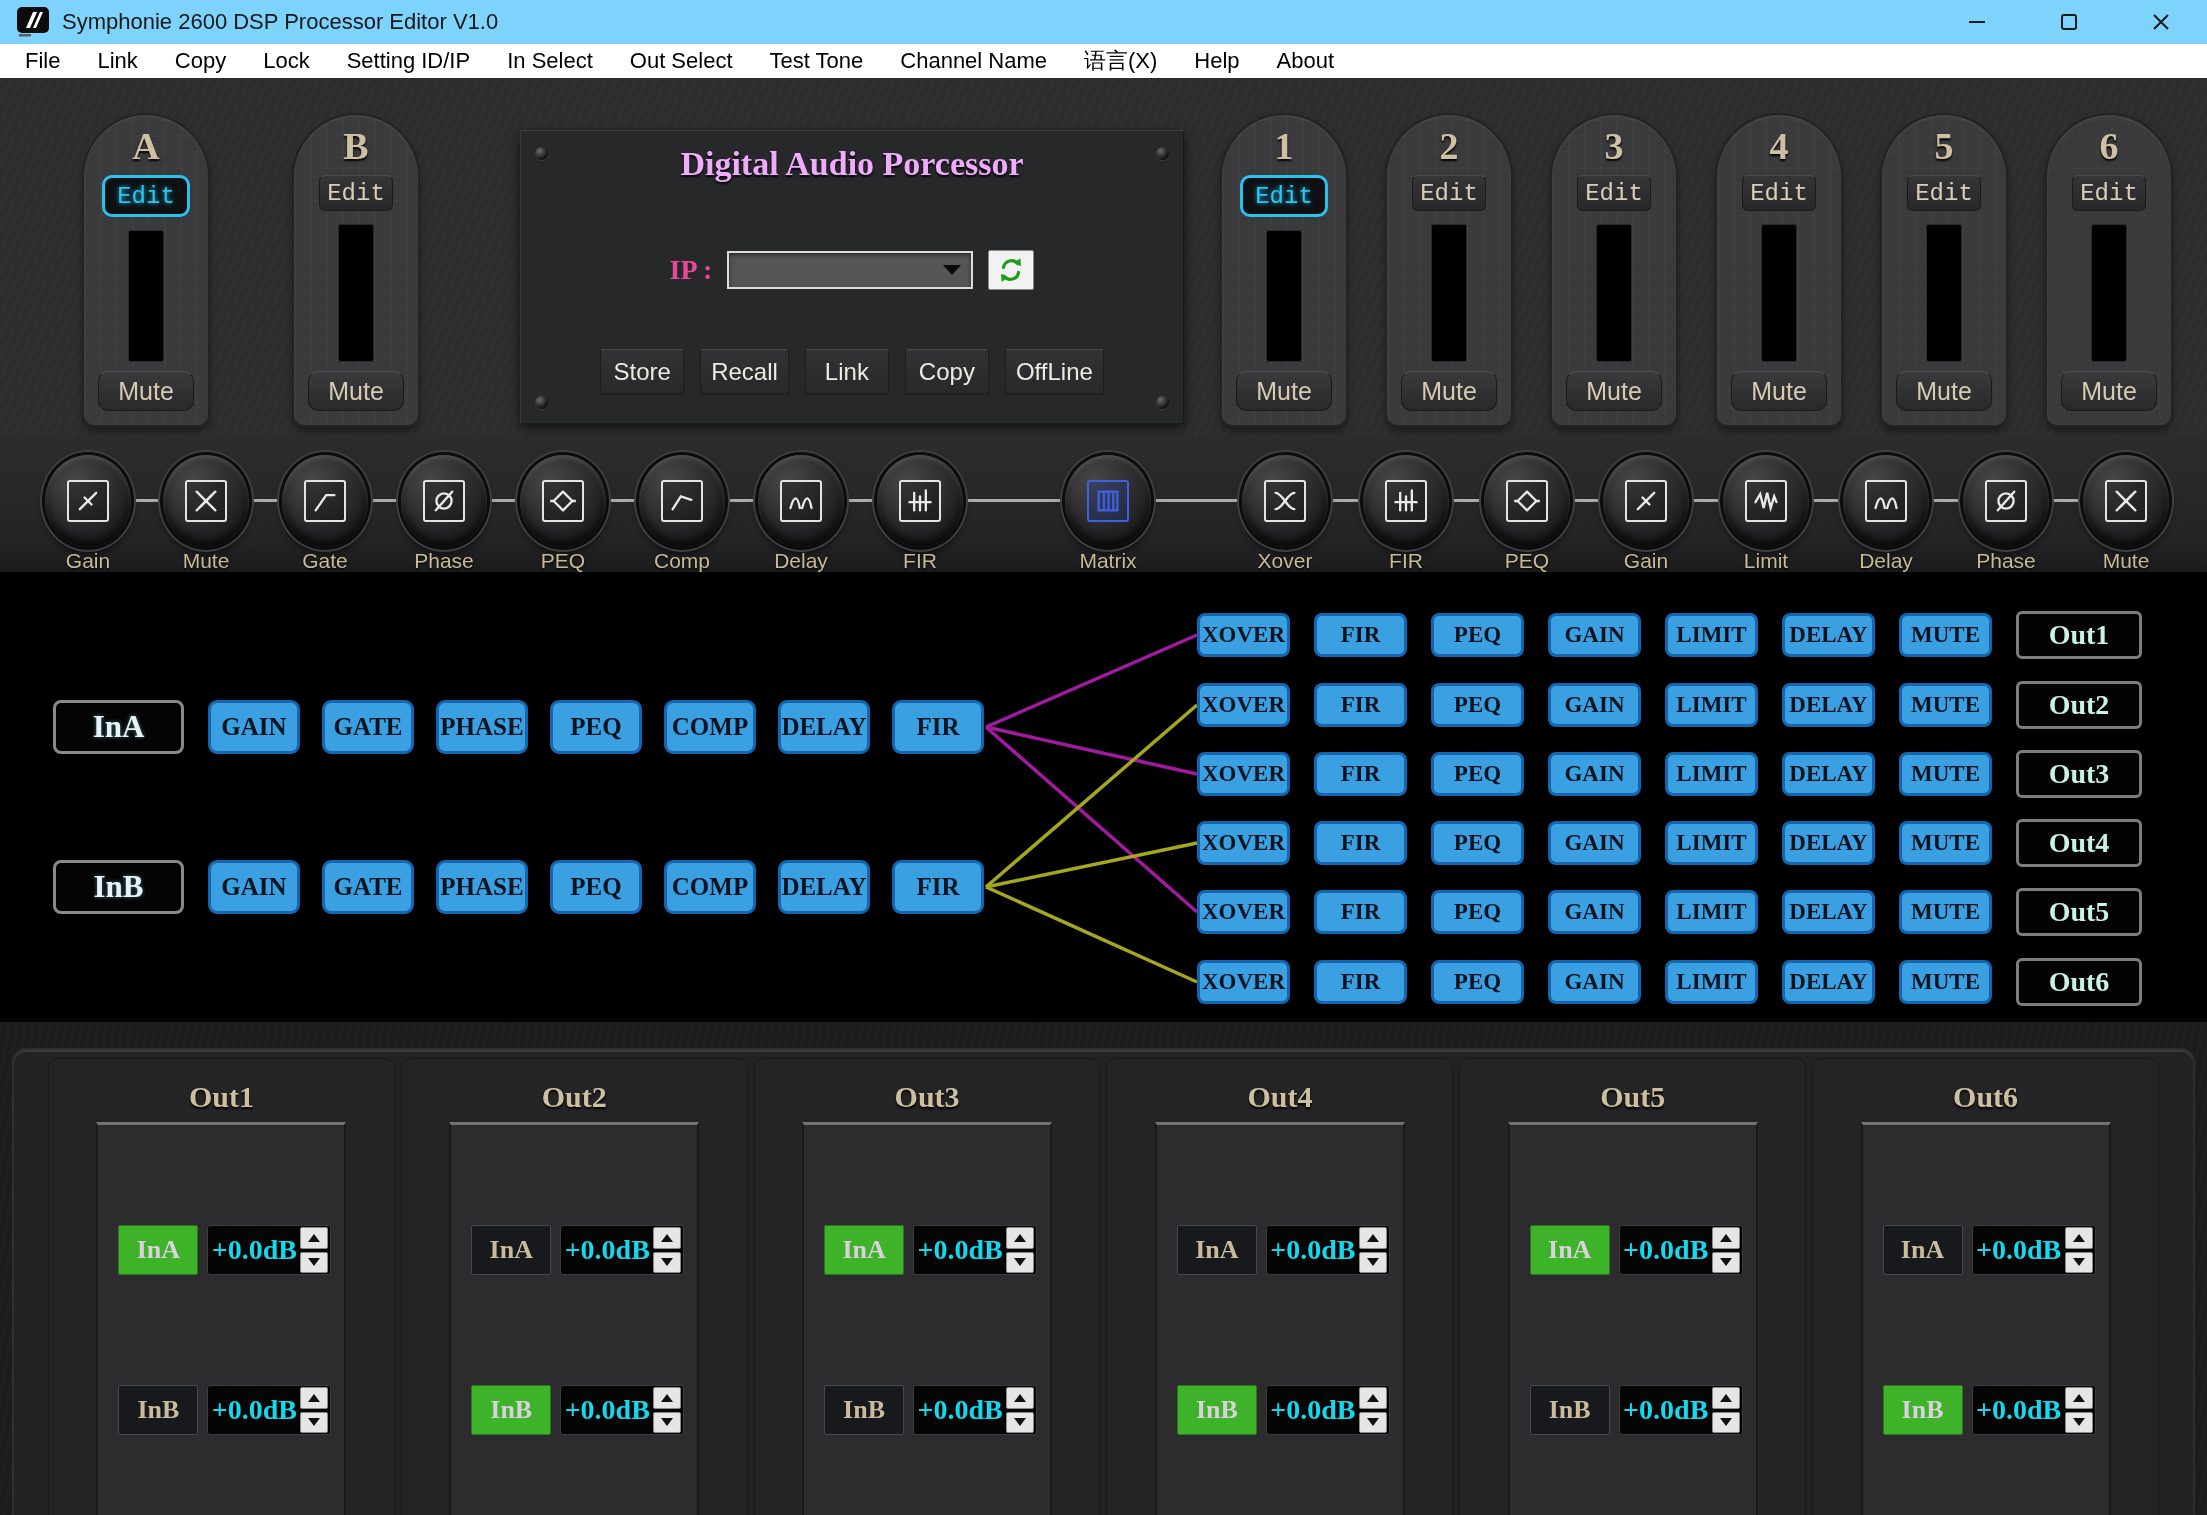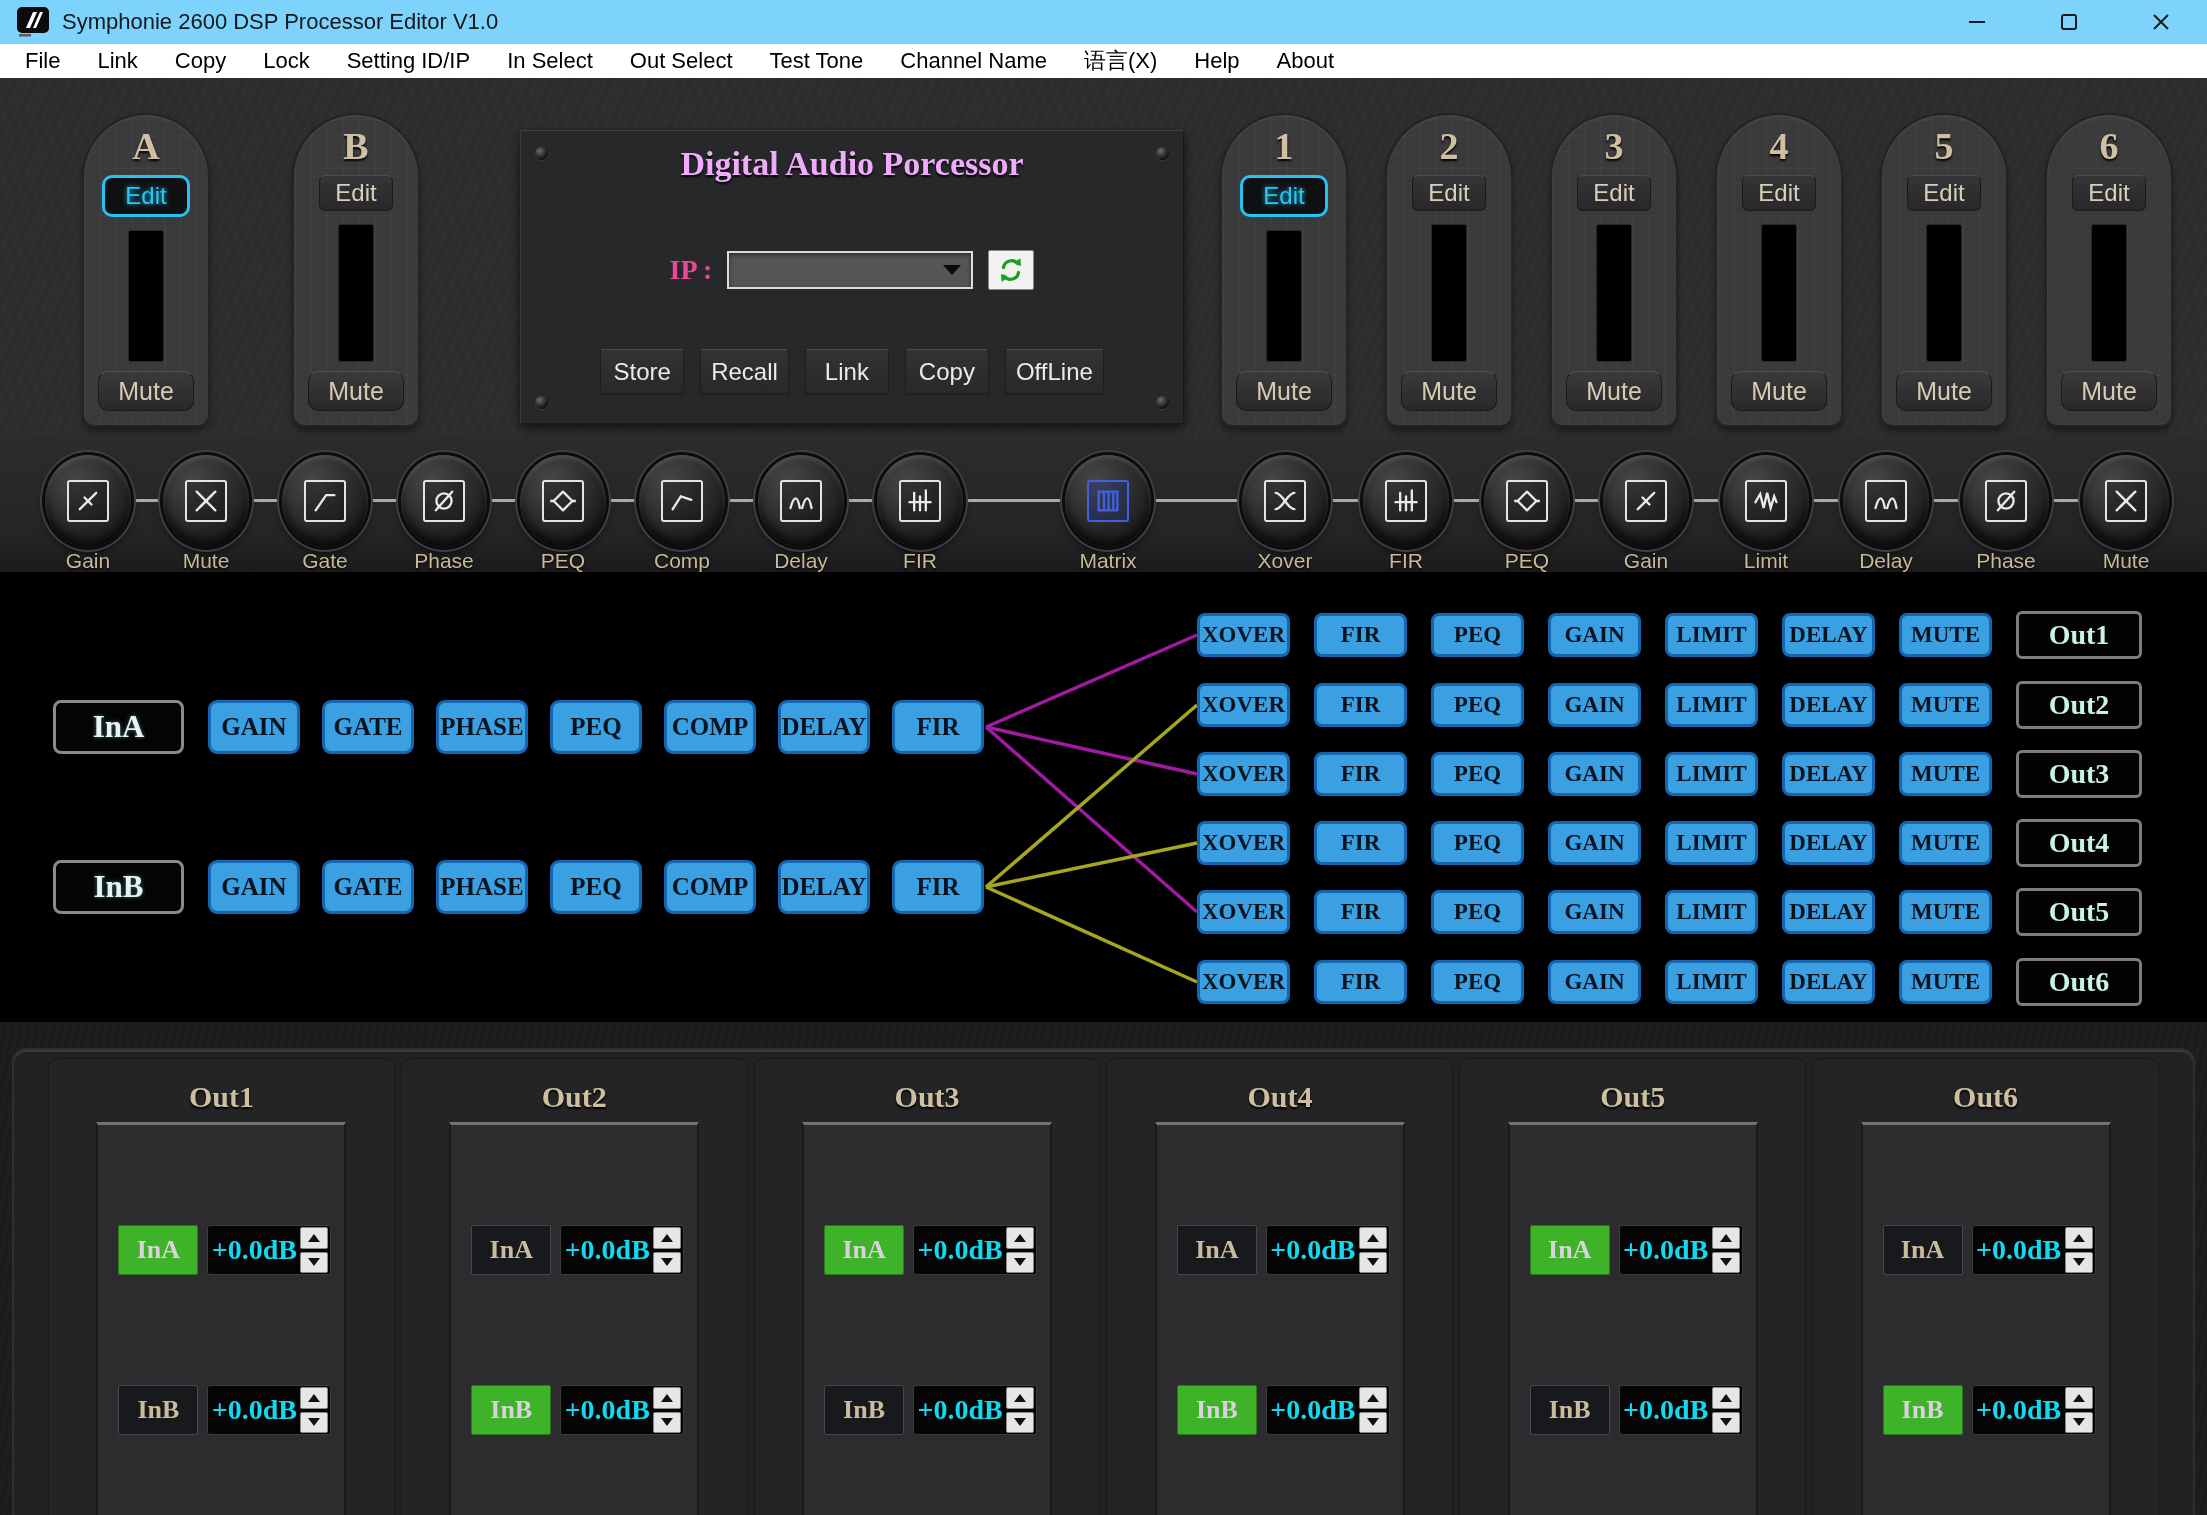--- a/index.html
+++ b/index.html
@@ -25,21 +25,21 @@
         background-image:repeating-linear-gradient(115deg,rgba(255,255,255,.015) 0 3px,transparent 3px 9px);}
   .strip{position:absolute;top:37px;height:310px;width:124px;background:#3a3a3c;
          border-radius:62px 62px 10px 10px;display:flex;flex-direction:column;align-items:center;
          box-shadow:0 0 0 2px #232325,0 5px 9px rgba(0,0,0,.55),inset 0 2px 2px rgba(255,255,255,.06);
          background-image:repeating-linear-gradient(0deg,rgba(255,255,255,.02) 0 2px,transparent 2px 16px),
                           repeating-linear-gradient(90deg,rgba(255,255,255,.02) 0 2px,transparent 2px 16px);}
   .strip-label{margin-top:12px;font-family:"Liberation Serif",serif;font-weight:bold;font-size:38px;
                color:#cfc0a4;text-shadow:0 2px 2px #000;line-height:1;}
   .edit-btn{margin-top:10px;width:74px;height:36px;background:linear-gradient(#353537,#28282a);
             border:1px solid #1a1a1c;border-top-color:#4c4c4f;border-radius:6px;color:#d9cfb8;
-            font-size:24px;font-family:Liberation Sans, sans-serif;cursor:pointer;padding:0;}
+            font-size:24px;font-family:Liberation Mono, monospace;cursor:pointer;padding:0;}
   .edit-btn.selected{width:88px;height:42px;background:#0e1012;border:3px solid #27c2f0;border-radius:10px;
             color:#2cc6f2;text-shadow:0 0 5px rgba(39,194,240,.9);}
   .fader-slot{width:34px;flex:1;margin:14px 0 10px;background:#000;border-radius:2px;
             box-shadow:0 0 0 1px #29292b,inset 0 0 8px #000;cursor:pointer;}
   .mute-btn{width:96px;height:40px;margin-bottom:14px;background:linear-gradient(#3a3a3c,#29292b);
             border:1px solid #1a1a1c;border-top-color:#505053;border-radius:10px;color:#d6cbb2;
             font-size:25px;cursor:pointer;padding:0;}
 
   
   .devpanel{position:absolute;left:520px;top:52px;width:662px;height:292px;background:#26282a;

